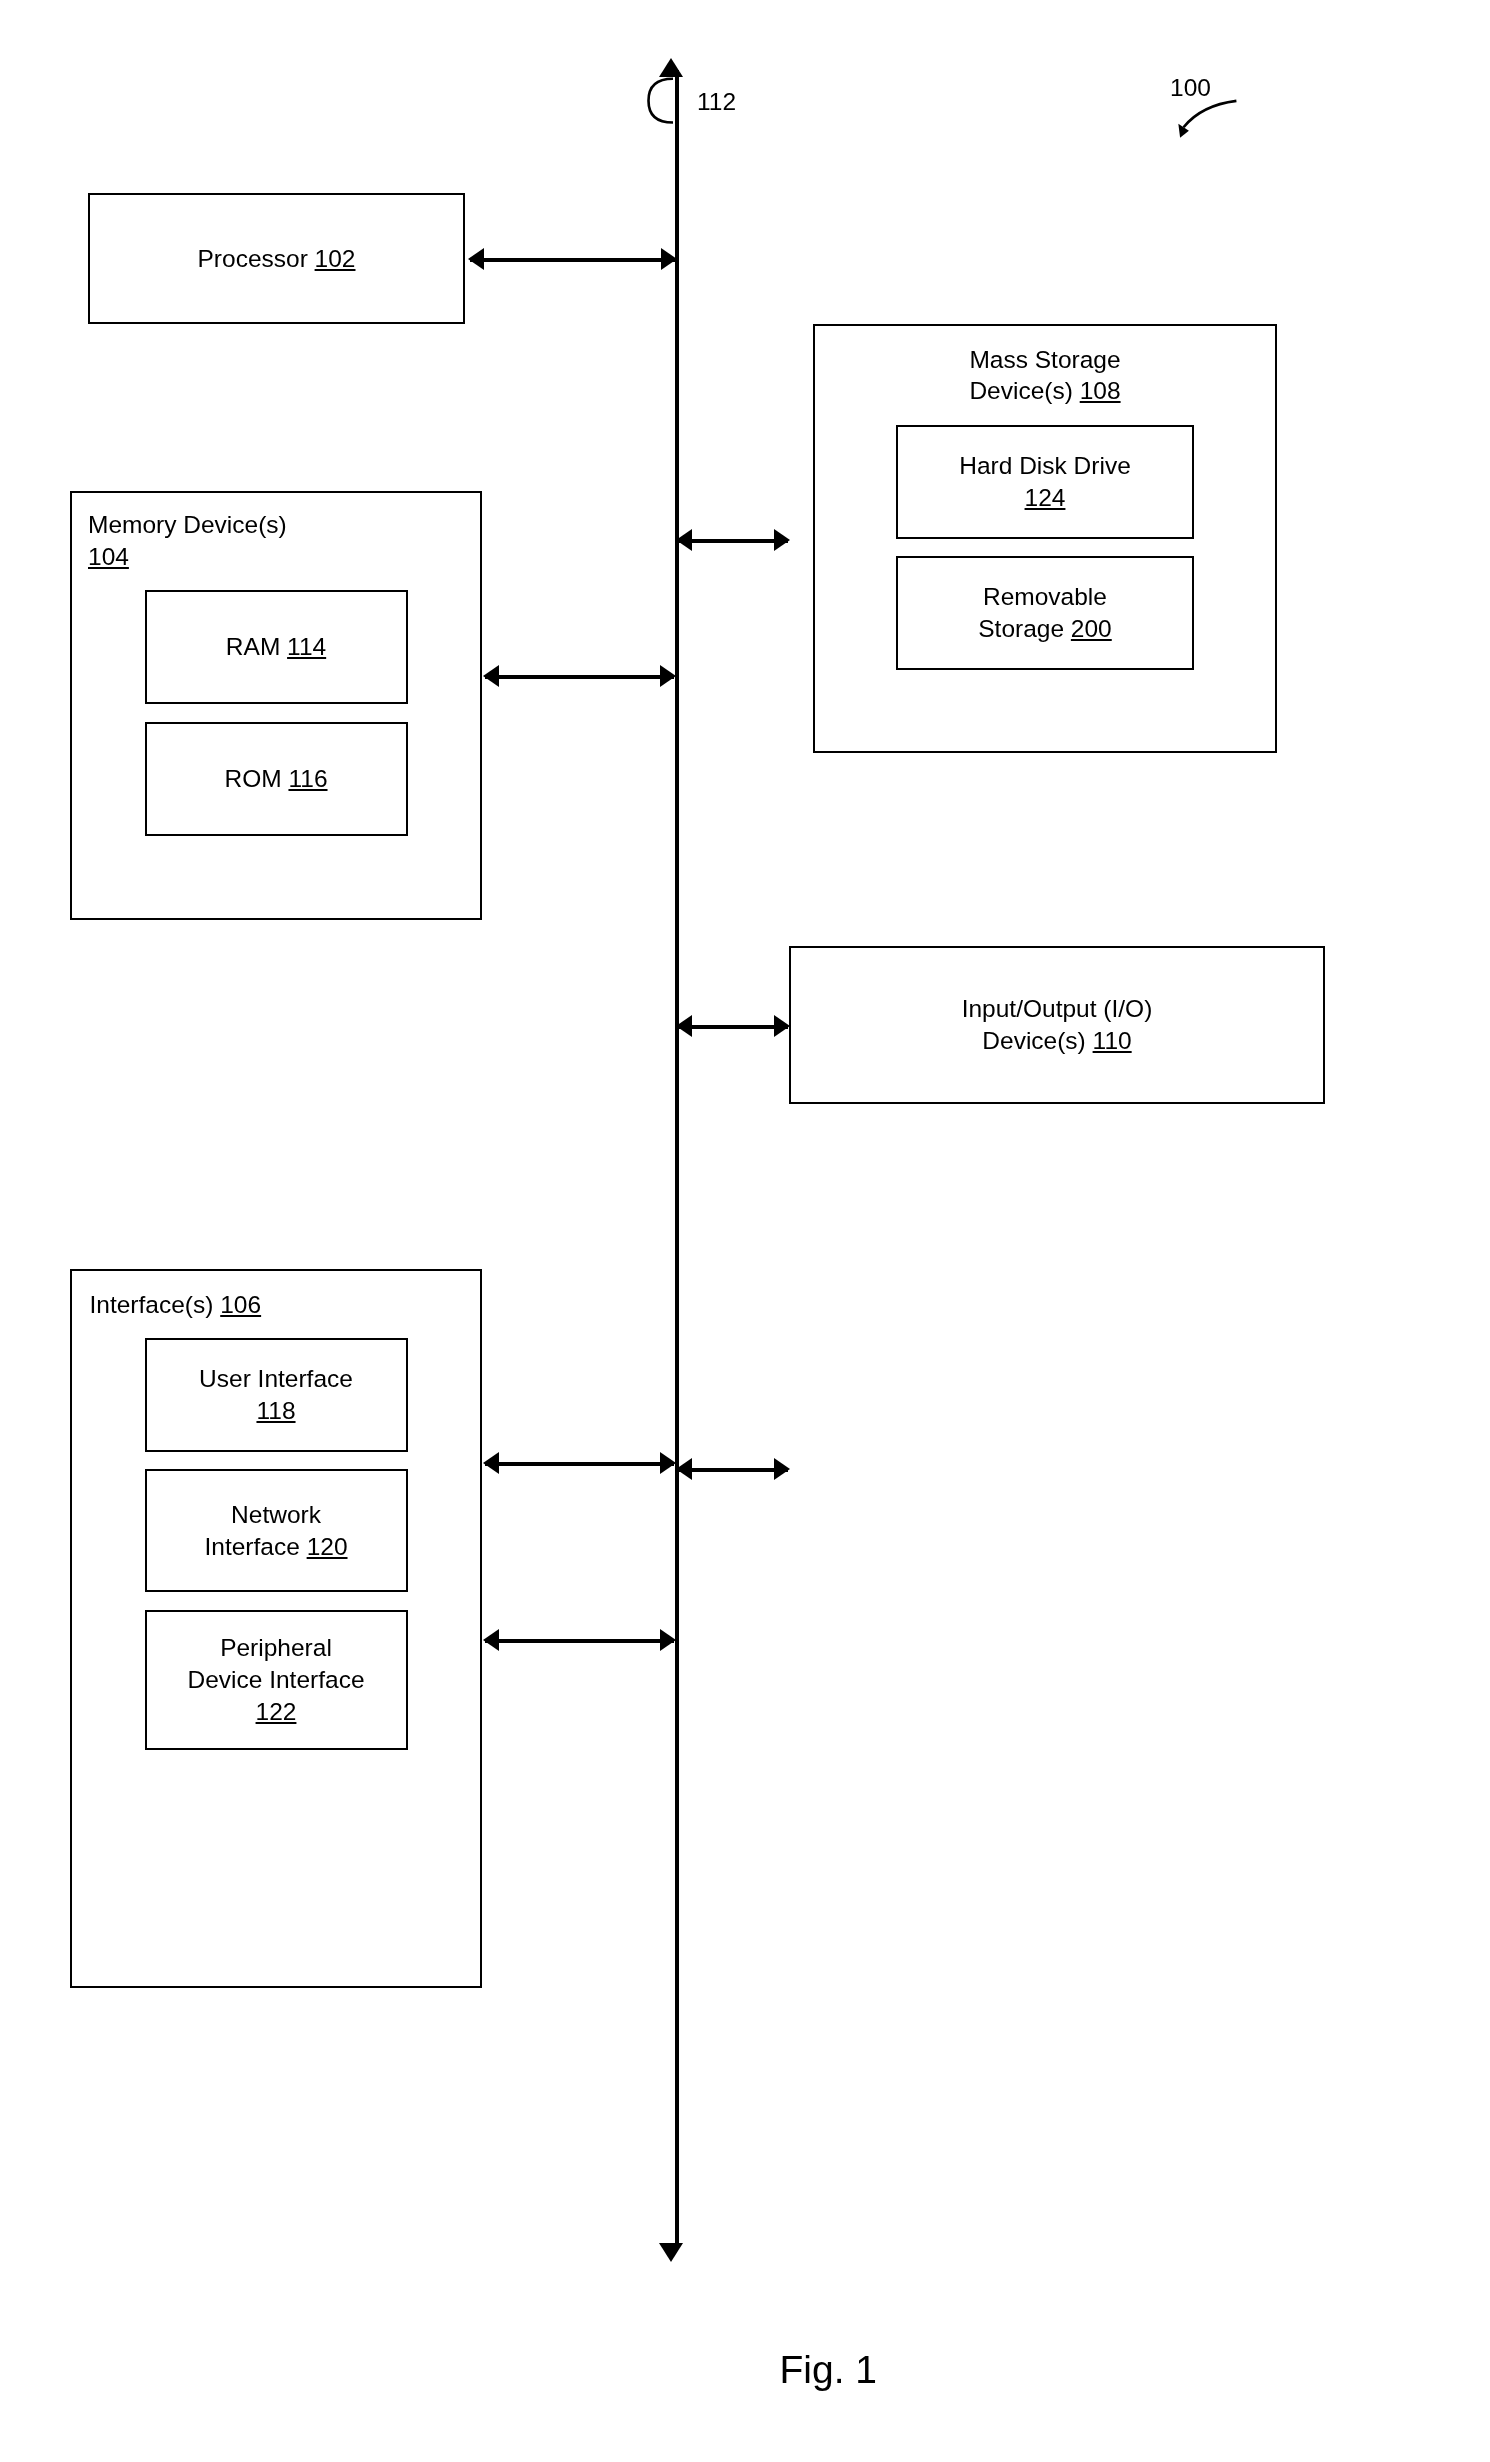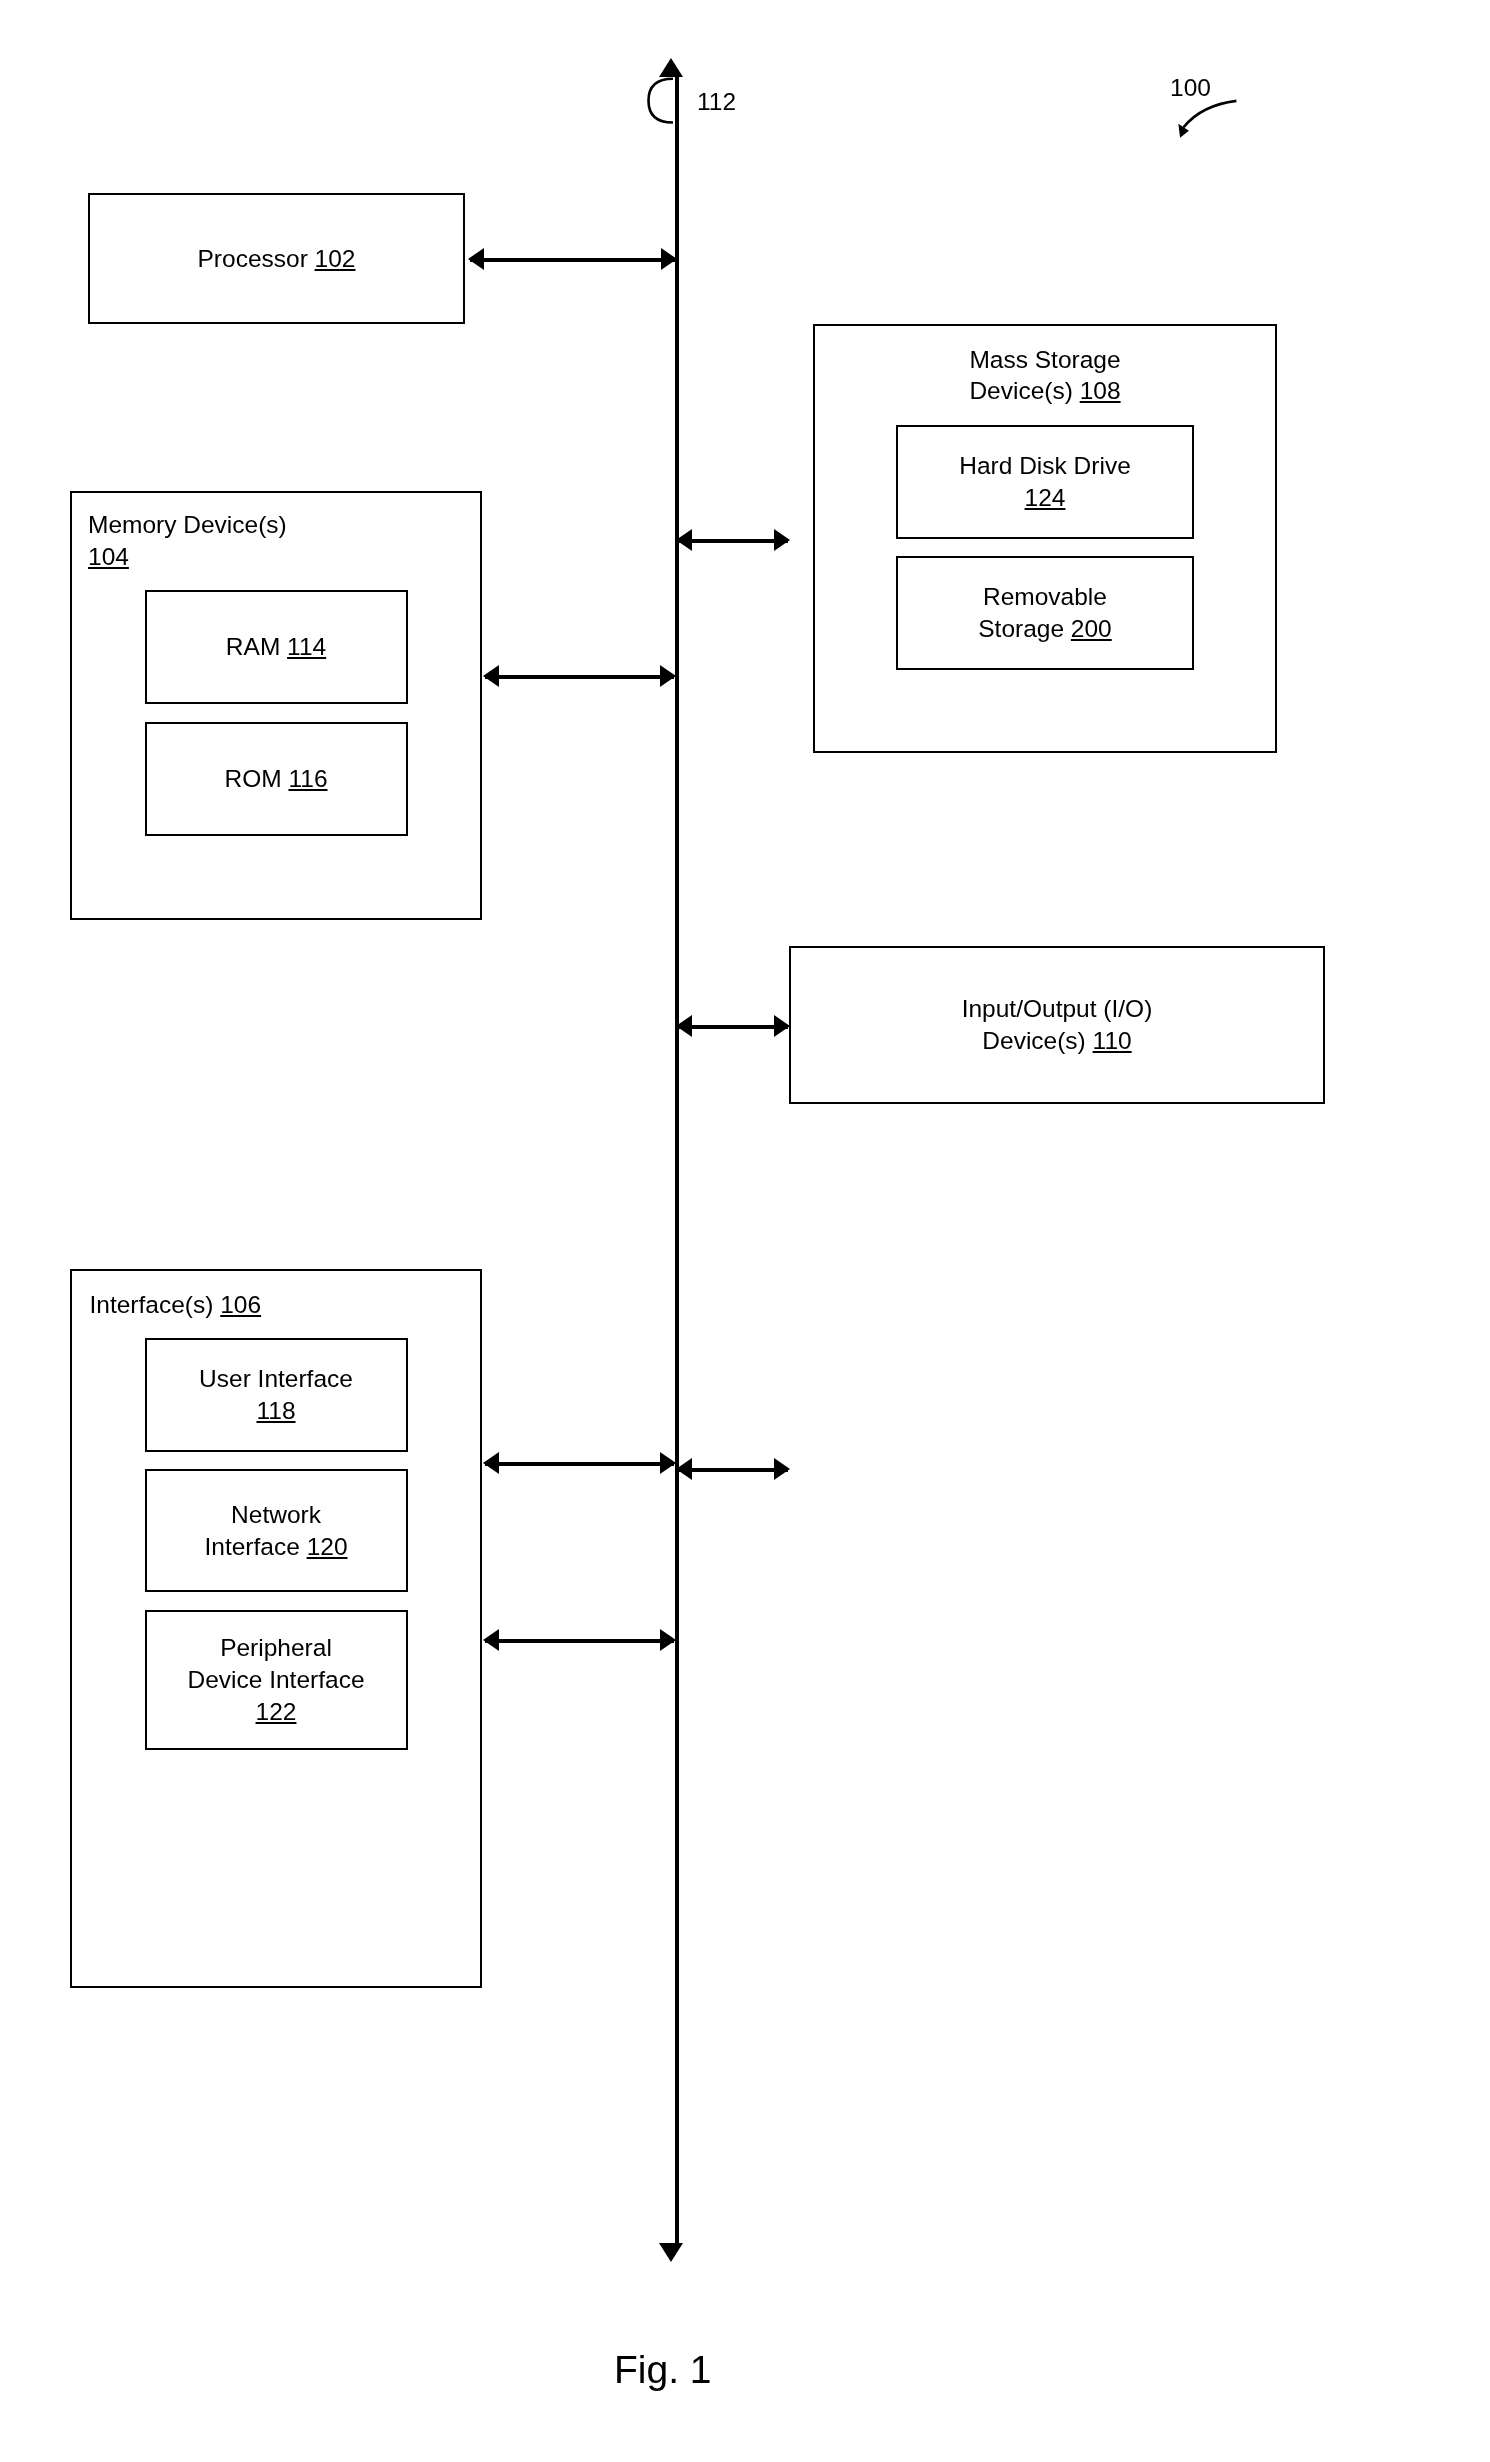--- a/index.html
+++ b/index.html
@@ -109,21 +109,21 @@
       position: absolute;
       font-size: 24.5px;
       right: 280px;
       top: 74px;
     }
 
     
     .fig-caption {
       position: absolute;
       font-size: 39px;
-      text-align: left;
+      text-align: right;
       width: 263px;
       bottom: 70px;
       left: 50%;
       transform: translateX(-50%);
     }
   </style>
 </head>
 <body>
 
 <div class="diagram-container">

